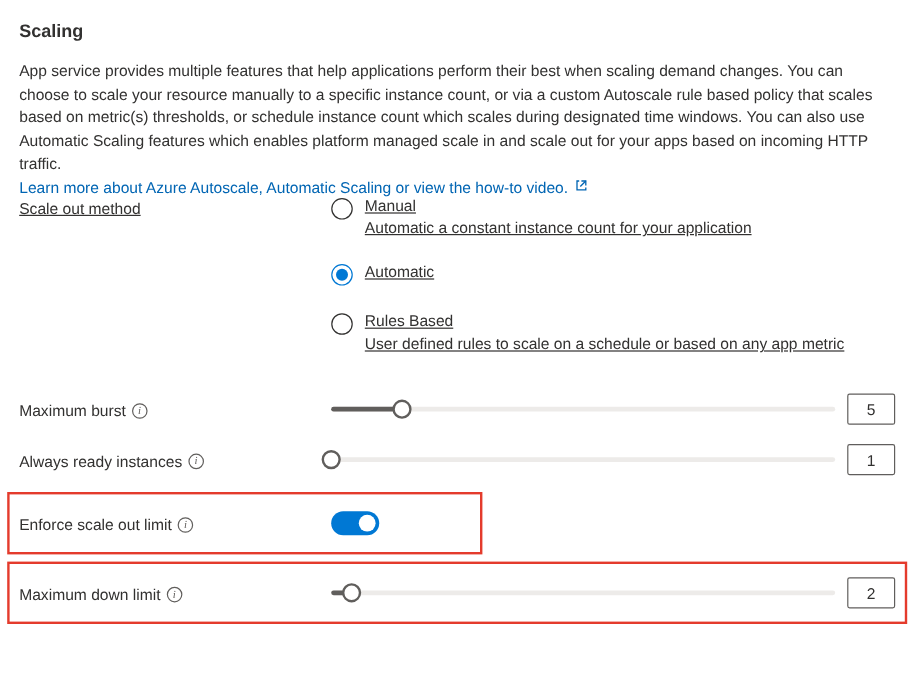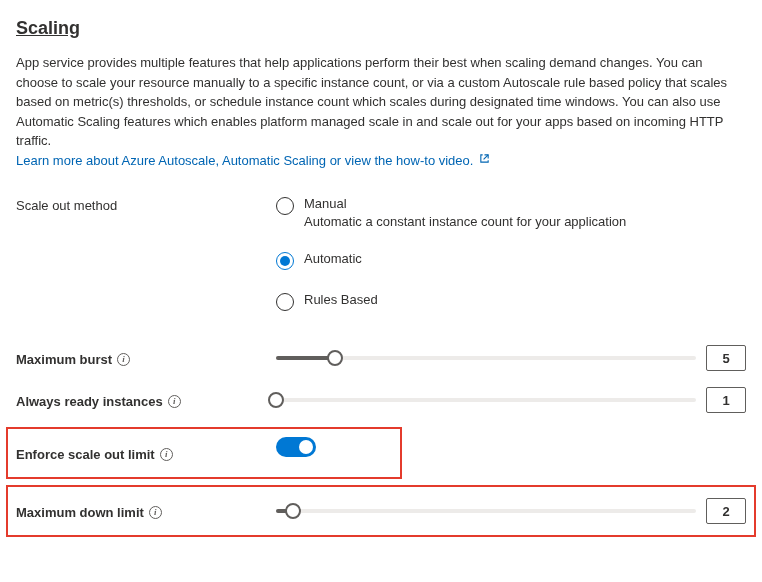--- a/index.html
+++ b/index.html
@@ -9,24 +9,23 @@
     }
     body {
       font-family: "Segoe UI", -apple-system, Arial, sans-serif;
       font-size: 13px;
       color: #323130;
       background: #ffffff;
       width: 762px;
       padding: 18px 16px 16px 16px;
     }
     h2 {
-      font-size: 18px;
+      font-size: 15px;
       font-weight: 600;
       margin-bottom: 14px;
-      text-decoration: underline;
     }
     .desc {
       font-size: 13px;
       line-height: 1.5;
       color: #323130;
       margin-bottom: 2px;
     }
     .link {
       color: #0065b3;
       text-decoration: none;
@@ -34,21 +33,21 @@
       font-size: 13px;
     }
     .ext-icon {
       display: inline-block;
       width: 11px;
       height: 11px;
       vertical-align: text-top;
       margin-left: 2px;
     }
     .section {
-      margin-top: 28px;
+      text-decoration: underline;
     }
     .row {
       display: flex;
       align-items: flex-start;
       margin-bottom: 4px;
     }
     .label-col {
       width: 260px;
       flex-shrink: 0;
       font-size: 13px;
@@ -185,23 +184,23 @@
       width: 14px;
       height: 14px;
       border-radius: 50%;
       background: #fff;
       position: absolute;
       top: 3px;
       right: 3px;
     }
     .field-row {
       display: flex;
+      align-items: center;
       min-height: 36px;
       padding: 8px 0;
-      font-weight: bold;
     }
     .highlight-box {
       border: 2px solid #e43b2c;
       padding: 6px 8px;
       margin: 6px -10px 0 -10px;
     }
     .highlight-box .field-row {
       padding: 2px 0;
     }
   </style>
@@ -246,20 +245,21 @@
             <span class="radio-label">Automatic</span>
           </div>
         </div>
 
         <div class="radio-item">
           <span class="radio-outer">
               <span class="radio-inner"></span>
             </span>
           <div class="radio-text">
             <span class="radio-label">Rules Based</span>
+            <span class="radio-desc">User defined rules to scale on a schedule or based on any app metric</span>
           </div>
         </div>
 
       </div>
     </div>
   </div>
 </div>
 
 
 <div class="field-row" style="margin-top:26px;">

